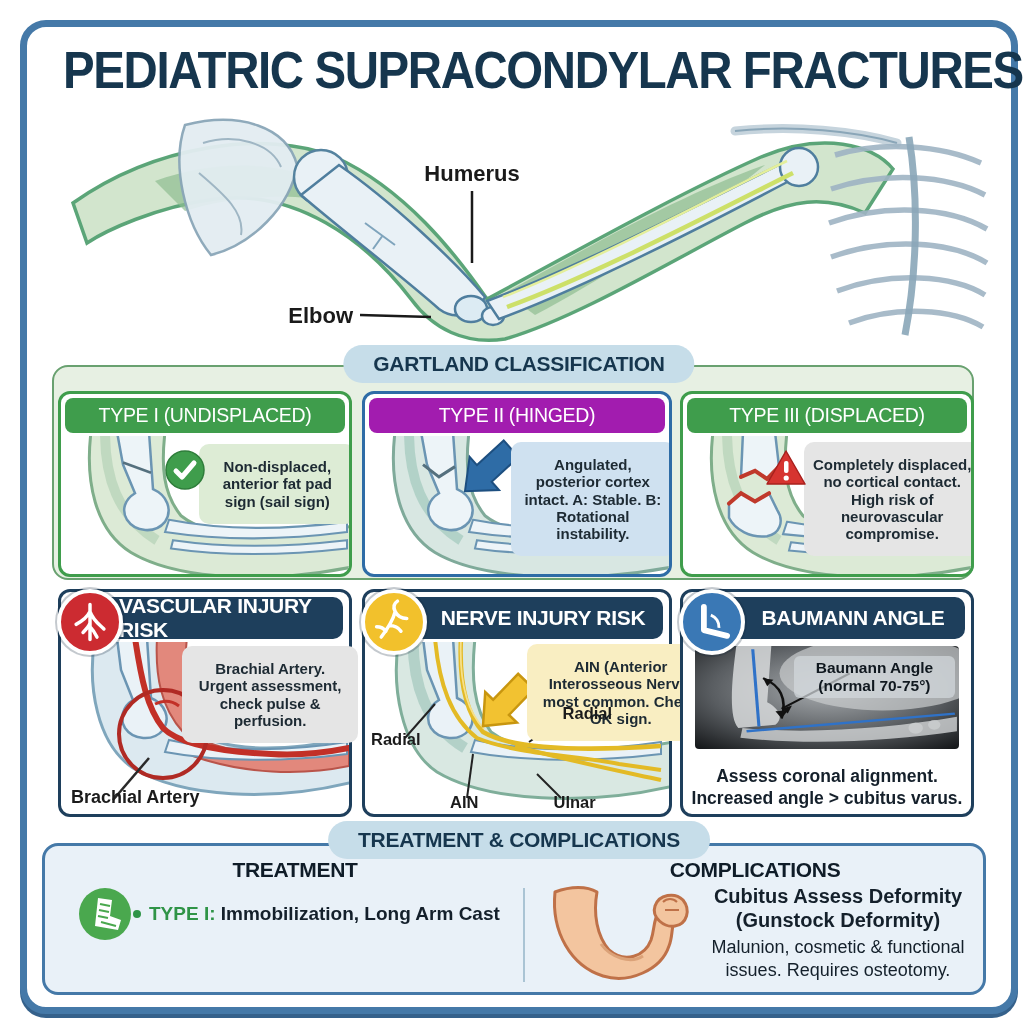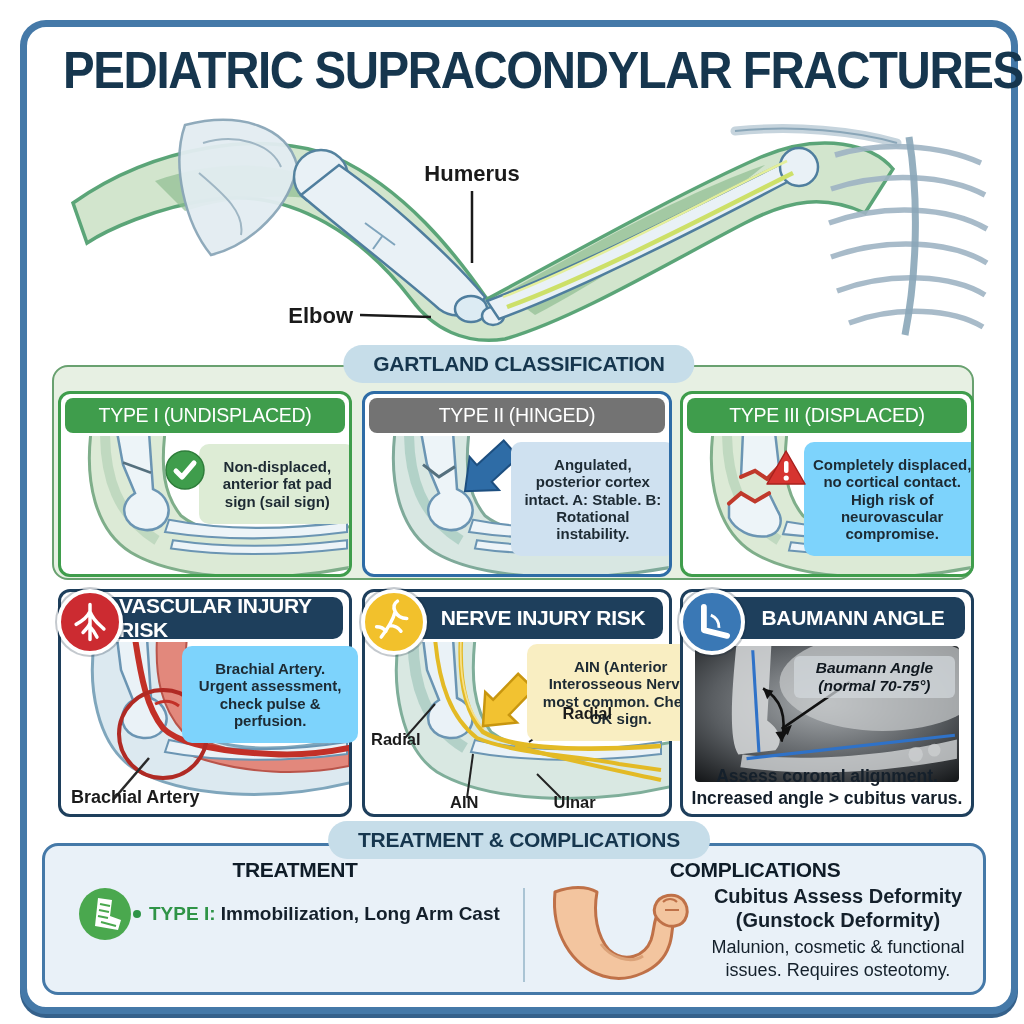--- a/index.html
+++ b/index.html
@@ -21,41 +21,41 @@
     border:3px solid #4579a8;border-radius:16px;}
   
   .panel{top:364px;height:180px;background:#fff;border-radius:12px;overflow:hidden;z-index:2;}
   .p1{left:31px;width:288px;border:3px solid #3f9d4c;}
   .p2{left:335px;width:304px;border:3px solid #2e6ca6;}
   .p3{left:653px;width:288px;border:3px solid #3f9d4c;}
   .type-head{position:absolute;left:4px;right:4px;top:4px;height:35px;border-radius:8px;
     color:#fff;font-weight:400;font-size:19.5px;display:flex;align-items:center;justify-content:center;
     letter-spacing:-.3px;z-index:3;}
   .green-head{background:#3f9d4c;}
-  .blue-head{background:#737373;}
+  .blue-head{background:#a21caf;}
   .p-body{position:absolute;left:0;top:42px;right:0;bottom:0;}
   .p-body svg{position:absolute;inset:0;width:100%;height:100%;}
   .note{position:absolute;border-radius:10px;padding:14px 9px;font-weight:700;font-size:15px;
     line-height:1.15;text-align:center;color:#1d2a33;z-index:4;}
   .note-green{background:#ddecd5;}
   .note-blue{background:#cfe1f0;}
-  .note-pink{background:#7dd3fc;}
+  .note-pink{background:#e5e5e5;}
   .note-yellow{background:#f9eec2;margin-left:34px;}
   
   .risk{top:562px;height:222px;background:#fff;border:3px solid #1e3f5c;border-radius:12px;z-index:2;overflow:visible;}
   .risk-head{position:absolute;left:6px;right:6px;top:5px;height:42px;background:#1e3f5c;
     border-radius:21px 10px 10px 21px;color:#fff;font-weight:800;font-size:21px;letter-spacing:-.3px;
     display:flex;align-items:center;justify-content:center;padding-left:52px;z-index:3;}
   .risk-icon{position:absolute;left:-4px;top:-3px;width:58px;height:58px;border-radius:50%;
     border:4px solid #fff;box-shadow:0 0 0 2px rgba(20,40,60,.25);z-index:4;}
   .risk-body{position:absolute;left:0;top:50px;right:0;bottom:0;}
   .risk-body > svg.fill{position:absolute;inset:0;width:100%;height:100%;}
   .small-label{position:absolute;font-size:16.5px;font-weight:600;color:#1b1b1b;z-index:4;white-space:nowrap;}
   
-  .xray{position:absolute;left:12px;right:12px;top:4px;height:136px;border-radius:4px;overflow:hidden;font-style:italic;}
+  .xray{position:absolute;left:12px;right:12px;top:4px;height:103px;border-radius:4px;overflow:hidden;}
   .xray svg{position:absolute;inset:0;width:100%;height:100%;}
   .xray-note{position:absolute;right:4px;top:10px;width:58%;text-align:center;font-weight:700;
     font-size:15.5px;color:#10181f;background:rgba(210,216,220,.72);border-radius:6px;padding:3px 4px;z-index:4;}
   .b-caption{position:absolute;left:0;right:0;bottom:4px;text-align:center;font-weight:700;
     font-size:17.5px;color:#15202b;line-height:1.25;}
   
   .col-head{font-weight:800;font-size:21px;color:#0f1c28;text-align:center;letter-spacing:-.3px;}
   .t-item{position:absolute;display:flex;align-items:center;gap:2px;}
   .t-icon{width:52px;height:52px;border-radius:50%;flex:0 0 auto;}
   .t-text{font-weight:700;font-size:19px;color:#14202b;line-height:1.2;}

